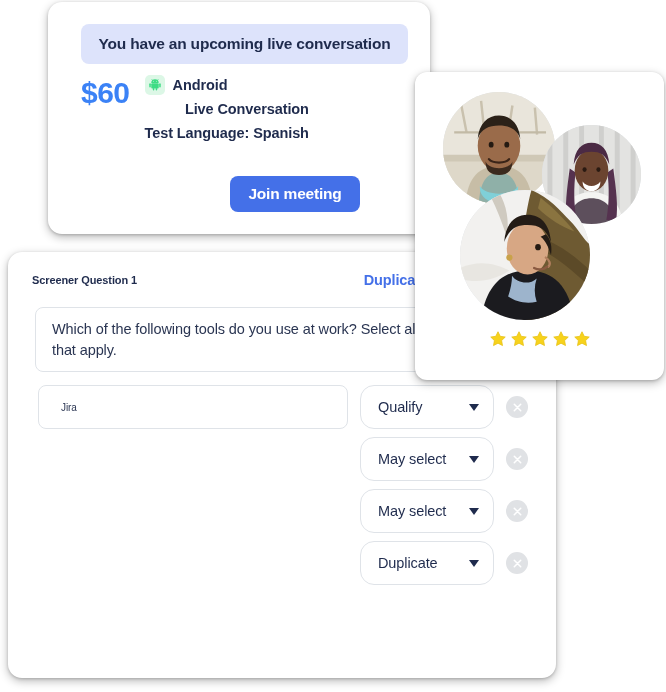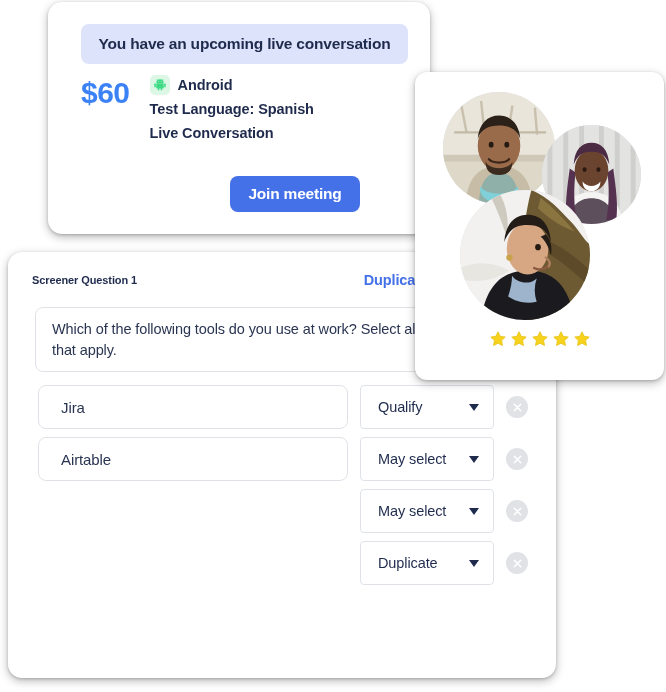--- a/index.html
+++ b/index.html
@@ -64,24 +64,25 @@
   .price {
     font-size: 30px;
     font-weight: 700;
     color: #3b82f6;
     letter-spacing: -0.5px;
     line-height: 1;
     margin-top: 4px;
   }
 
   .detail-lines {
-    margin-left: 20px;
+    margin-left: 15px;
     display: flex;
     flex-direction: column;
     gap: 2px;
+    text-align: right;
   }
 
   .platform-line {
     display: flex;
     align-items: center;
     gap: 8px;
     height: 22px;
   }
 
   .android-badge {
@@ -231,34 +232,34 @@
 
   .option-input {
     position: absolute;
     left: 30px;
     width: 310px;
     height: 44px;
     border: 1px solid #dfe3e8;
     border-radius: 8px;
     background: #ffffff;
     font-family: "Liberation Sans", sans-serif;
-    font-size: 15px;
+    font-size: 10px;
     color: #2a3552;
     letter-spacing: -0.1px;
     padding: 0 22px;
     outline: none;
   }
 
   .option-select {
     position: absolute;
     left: 352px;
     width: 134px;
     height: 44px;
     border: 1px solid #dfe3e8;
-    border-radius: 4px;
+    border-radius: 14px;
     background: #ffffff;
     display: flex;
     align-items: center;
     justify-content: space-between;
     padding: 0 14px 0 17px;
     cursor: pointer;
   }
   .select-value {
     font-size: 14.5px;
     color: #1f2b4d;
@@ -362,23 +363,23 @@
                 <path d="M5.6 8.6a6.4 6.4 0 0 1 12.8 0z"></path>
               </g>
               <circle cx="9.2" cy="5.6" r="0.85" fill="#dcf7e6"></circle>
               <circle cx="14.8" cy="5.6" r="0.85" fill="#dcf7e6"></circle>
               <path d="M6.6 2.4l1.5 2.1M17.4 2.4l-1.5 2.1" stroke="#3ddc84" stroke-width="1.1" stroke-linecap="round" fill="none"></path>
             </svg>
           </span>
           <span class="detail-strong">Android</span>
         </div>
 
+        <div class="detail-strong">Live Conversation</div>
+
         <div class="detail-strong">Test Language: Spanish</div>
-
-        <div class="detail-strong">Live Conversation</div>
       </div>
     </div>
 
     <button class="join-btn">Join meeting</button>
   </div>
 
   <div class="photo-card">
 
     <div class="avatar avatar-1">
       <svg viewBox="0 0 100 100" preserveAspectRatio="xMidYMid slice" aria-hidden="true">
@@ -475,21 +476,20 @@
           <span class="caret"></span>
         </div>
         <button class="remove-btn">
           <svg width="11" height="11" viewBox="0 0 12 12" aria-hidden="true">
             <path d="M2.5 2.5l7 7M9.5 2.5l-7 7" stroke="#ffffff" stroke-width="1.7" stroke-linecap="round"></path>
           </svg>
         </button>
       </div>
 
       <div class="option-row">
-        <input class="option-input" type="text" value="Airtable" style="">
         <div class="option-select">
           <span class="select-value">May select</span>
           <span class="caret"></span>
         </div>
         <button class="remove-btn">
           <svg width="11" height="11" viewBox="0 0 12 12" aria-hidden="true">
             <path d="M2.5 2.5l7 7M9.5 2.5l-7 7" stroke="#ffffff" stroke-width="1.7" stroke-linecap="round"></path>
           </svg>
         </button>
       </div>

